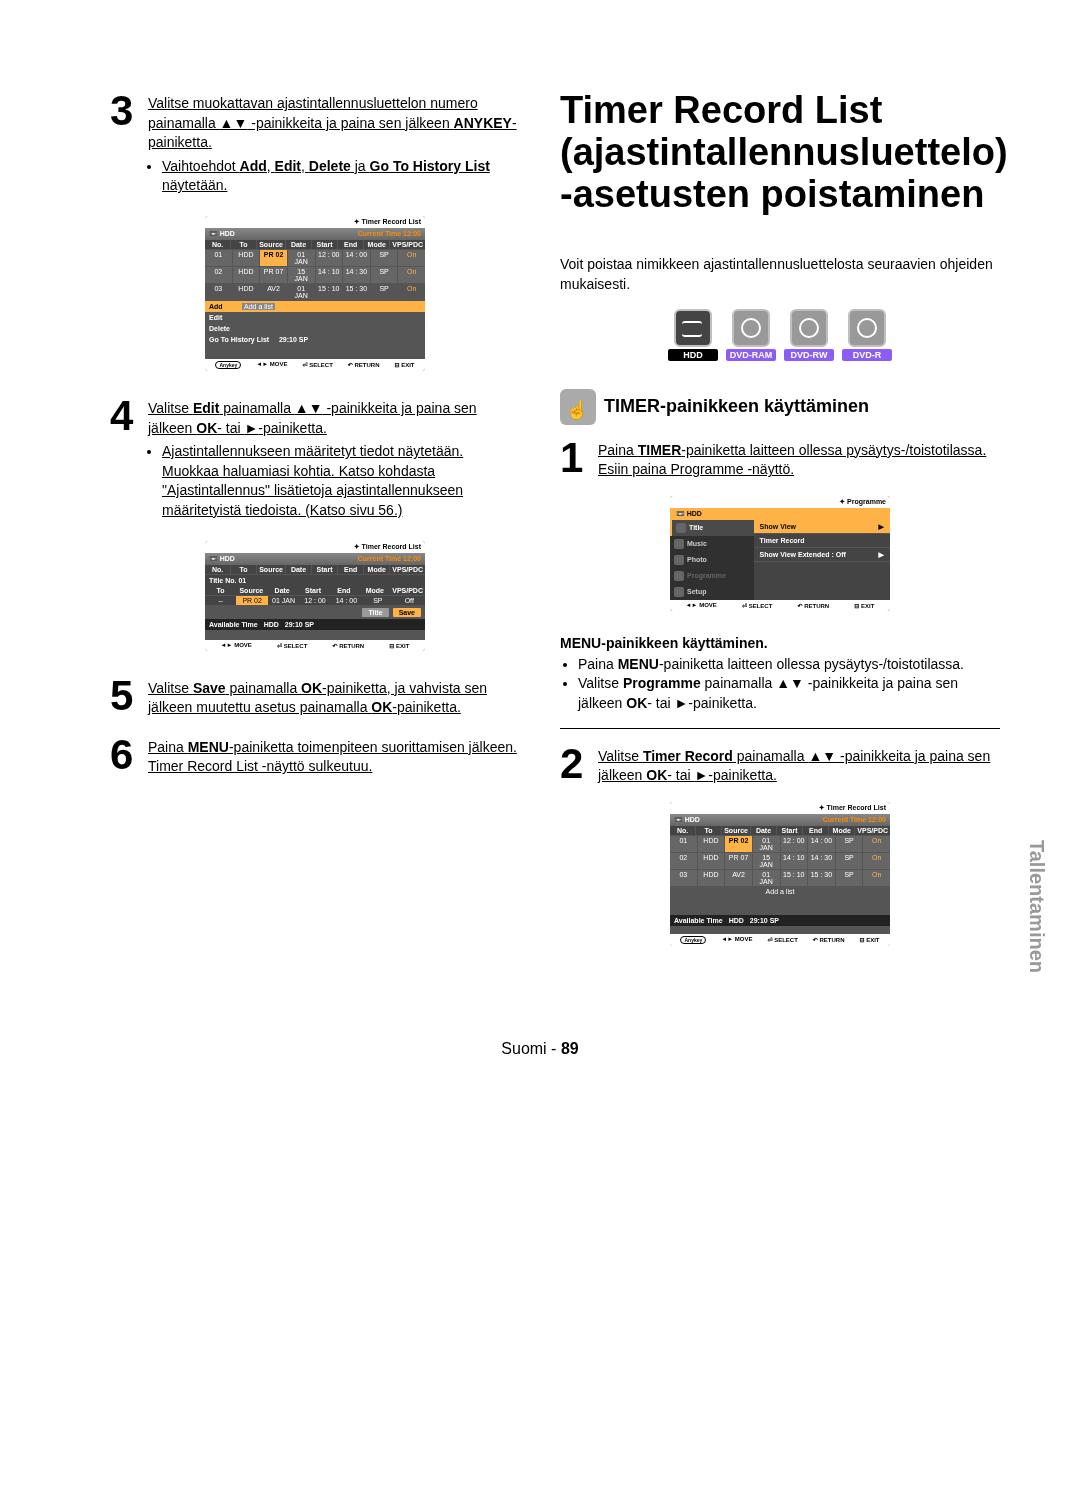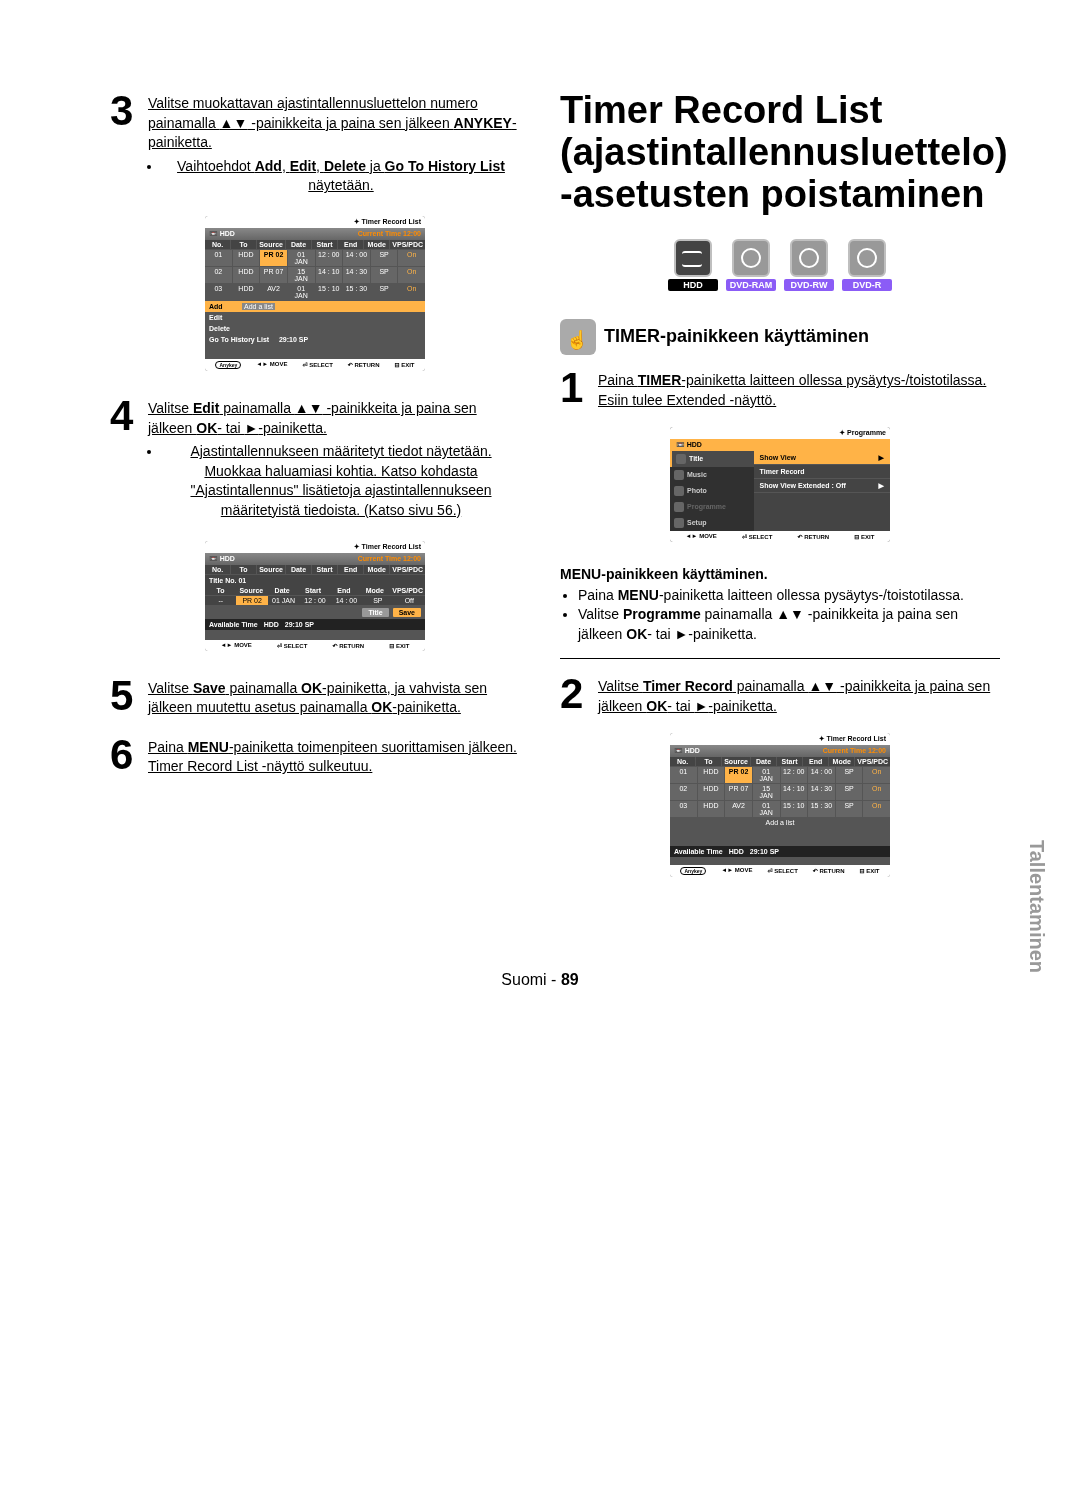--- a/index.html
+++ b/index.html
@@ -19,21 +19,21 @@
   .col {
     width: 50%;
     box-sizing: border-box;
     padding: 0 20px;
   }
   .col-left { padding-left: 50px; }
   .big-title {
     font-size: 38px;
     font-weight: bold;
     line-height: 1.1;
-    margin-bottom: 24px;
+    margin-bottom: 40px;
   }
   .step {
     display: flex;
     margin-bottom: 16px;
   }
   .step-num {
     font-size: 42px;
     font-weight: bold;
     width: 38px;
     flex-shrink: 0;
@@ -41,21 +41,20 @@
   }
   .step-body {
     font-size: 14px;
     line-height: 1.4;
     padding-top: 4px;
     text-decoration: underline;
   }
   .step-body ul {
     margin: 4px 0 0 0;
     padding-left: 14px;
-    text-align: center;
   }
   .step-body li { list-style: disc; margin-bottom: 4px; }
   .section-heading {
     font-weight: bold;
     font-size: 18px;
     margin: 28px 0 12px 0;
   }
   .sub-heading {
     font-weight: bold;
     font-size: 14px;
@@ -462,20 +461,21 @@
       <div class="step-num">6</div>
       <div class="step-body">
         <span>Paina </span><b>MENU</b><span>-painiketta toimenpiteen suorittamisen jälkeen. Timer Record List -näyttö sulkeutuu.</span>
       </div>
     </div>
 
   </div>
 
   <div class="col">
     <div class="big-title">Timer Record List (ajastintallennusluettelo) -asetusten poistaminen</div>
+    <div style="font-size:14px;line-height:1.4">Voit poistaa nimikkeen ajastintallennusluettelosta seuraavien ohjeiden mukaisesti.</div>
 
     <div class="badges">
       <div class="badge hdd">
           <div class="circ"></div>
           <div class="label-dark">HDD</div>
         </div>
       <div class="badge">
           <div class="circ"></div>
           <div class="label-dark">DVD-RAM</div>
         </div>
@@ -490,21 +490,21 @@
     </div>
 
     <div class="section-heading">
       <span class="remote-icon">☝</span><span>TIMER-painikkeen käyttäminen</span>
     </div>
 
     <div class="step">
       <div class="step-num">1</div>
       <div class="step-body">
         <span>Paina </span><b>TIMER</b><span>-painiketta laitteen ollessa pysäytys-/toistotilassa.</span><br>
-        <span>Esiin tulee Extended -näyttö.</span>
+        <span>Esiin paina Programme -näyttö.</span>
       </div>
     </div>
 
     <div class="prog-box">
       <div class="prog-header">Programme</div>
       <div class="prog-hdd">📼 <span>HDD</span></div>
       <div class="prog-body">
         <div class="prog-left">
           <div class="item sel">
               <span class="ic"></span>

